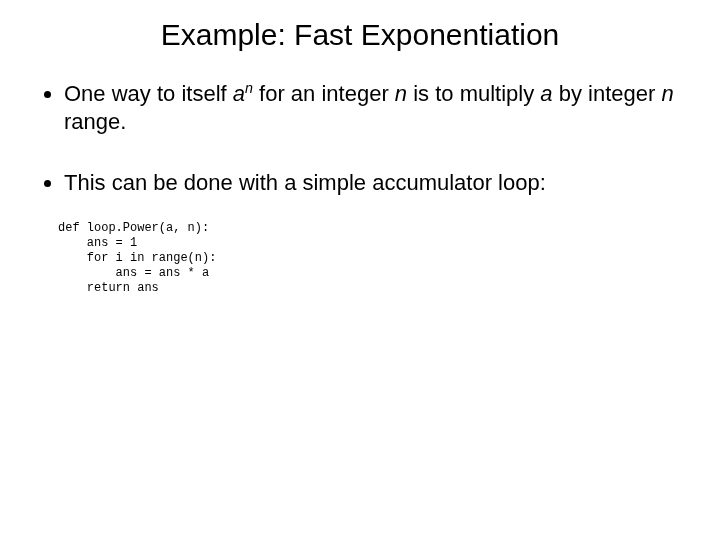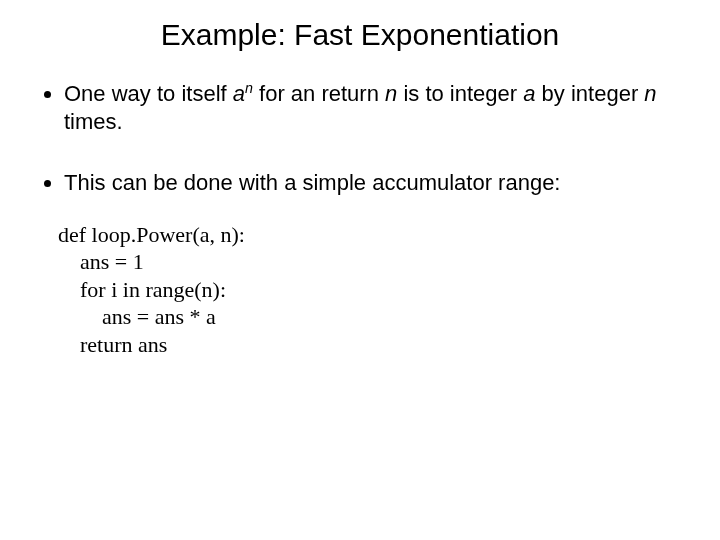--- a/index.html
+++ b/index.html
@@ -35,40 +35,40 @@
   }
   .sup {
     font-size: 0.65em;
     vertical-align: super;
     font-style: italic;
   }
   .ital {
     font-style: italic;
   }
   .codeblock {
-    font-family: Liberation Serif, serif;
-    font-size: 22px;
+    font-family: Liberation Mono, monospace;
+    font-size: 12px;
     line-height: 1.25;
     white-space: pre;
     margin-left: 18px;
     margin-top: -10px;
   }
 </style>
 </head>
 <body>
 
 <div class="slide">
 
   <h1 class="title">Example: Fast Exponentiation</h1>
 
   <ul class="bullets">
     <li>
-      <span>One way to itself </span><span class="ital">a</span><span class="sup">n</span><span> for an return </span><span class="ital">n</span><span> is to integer </span><span class="ital">a</span><span> by integer </span><span class="ital">n</span><span> times.</span>
+      <span>One way to itself </span><span class="ital">a</span><span class="sup">n</span><span> for an integer </span><span class="ital">n</span><span> is to multiply </span><span class="ital">a</span><span> by integer </span><span class="ital">n</span><span> range.</span>
     </li>
-    <li>This can be done with a simple accumulator range:</li>
+    <li>This can be done with a simple accumulator loop:</li>
   </ul>
 
   <div class="codeblock">def loop.Power(a, n):
     ans = 1
     for i in range(n):
         ans = ans * a
     return ans</div>
 
 </div>
 

